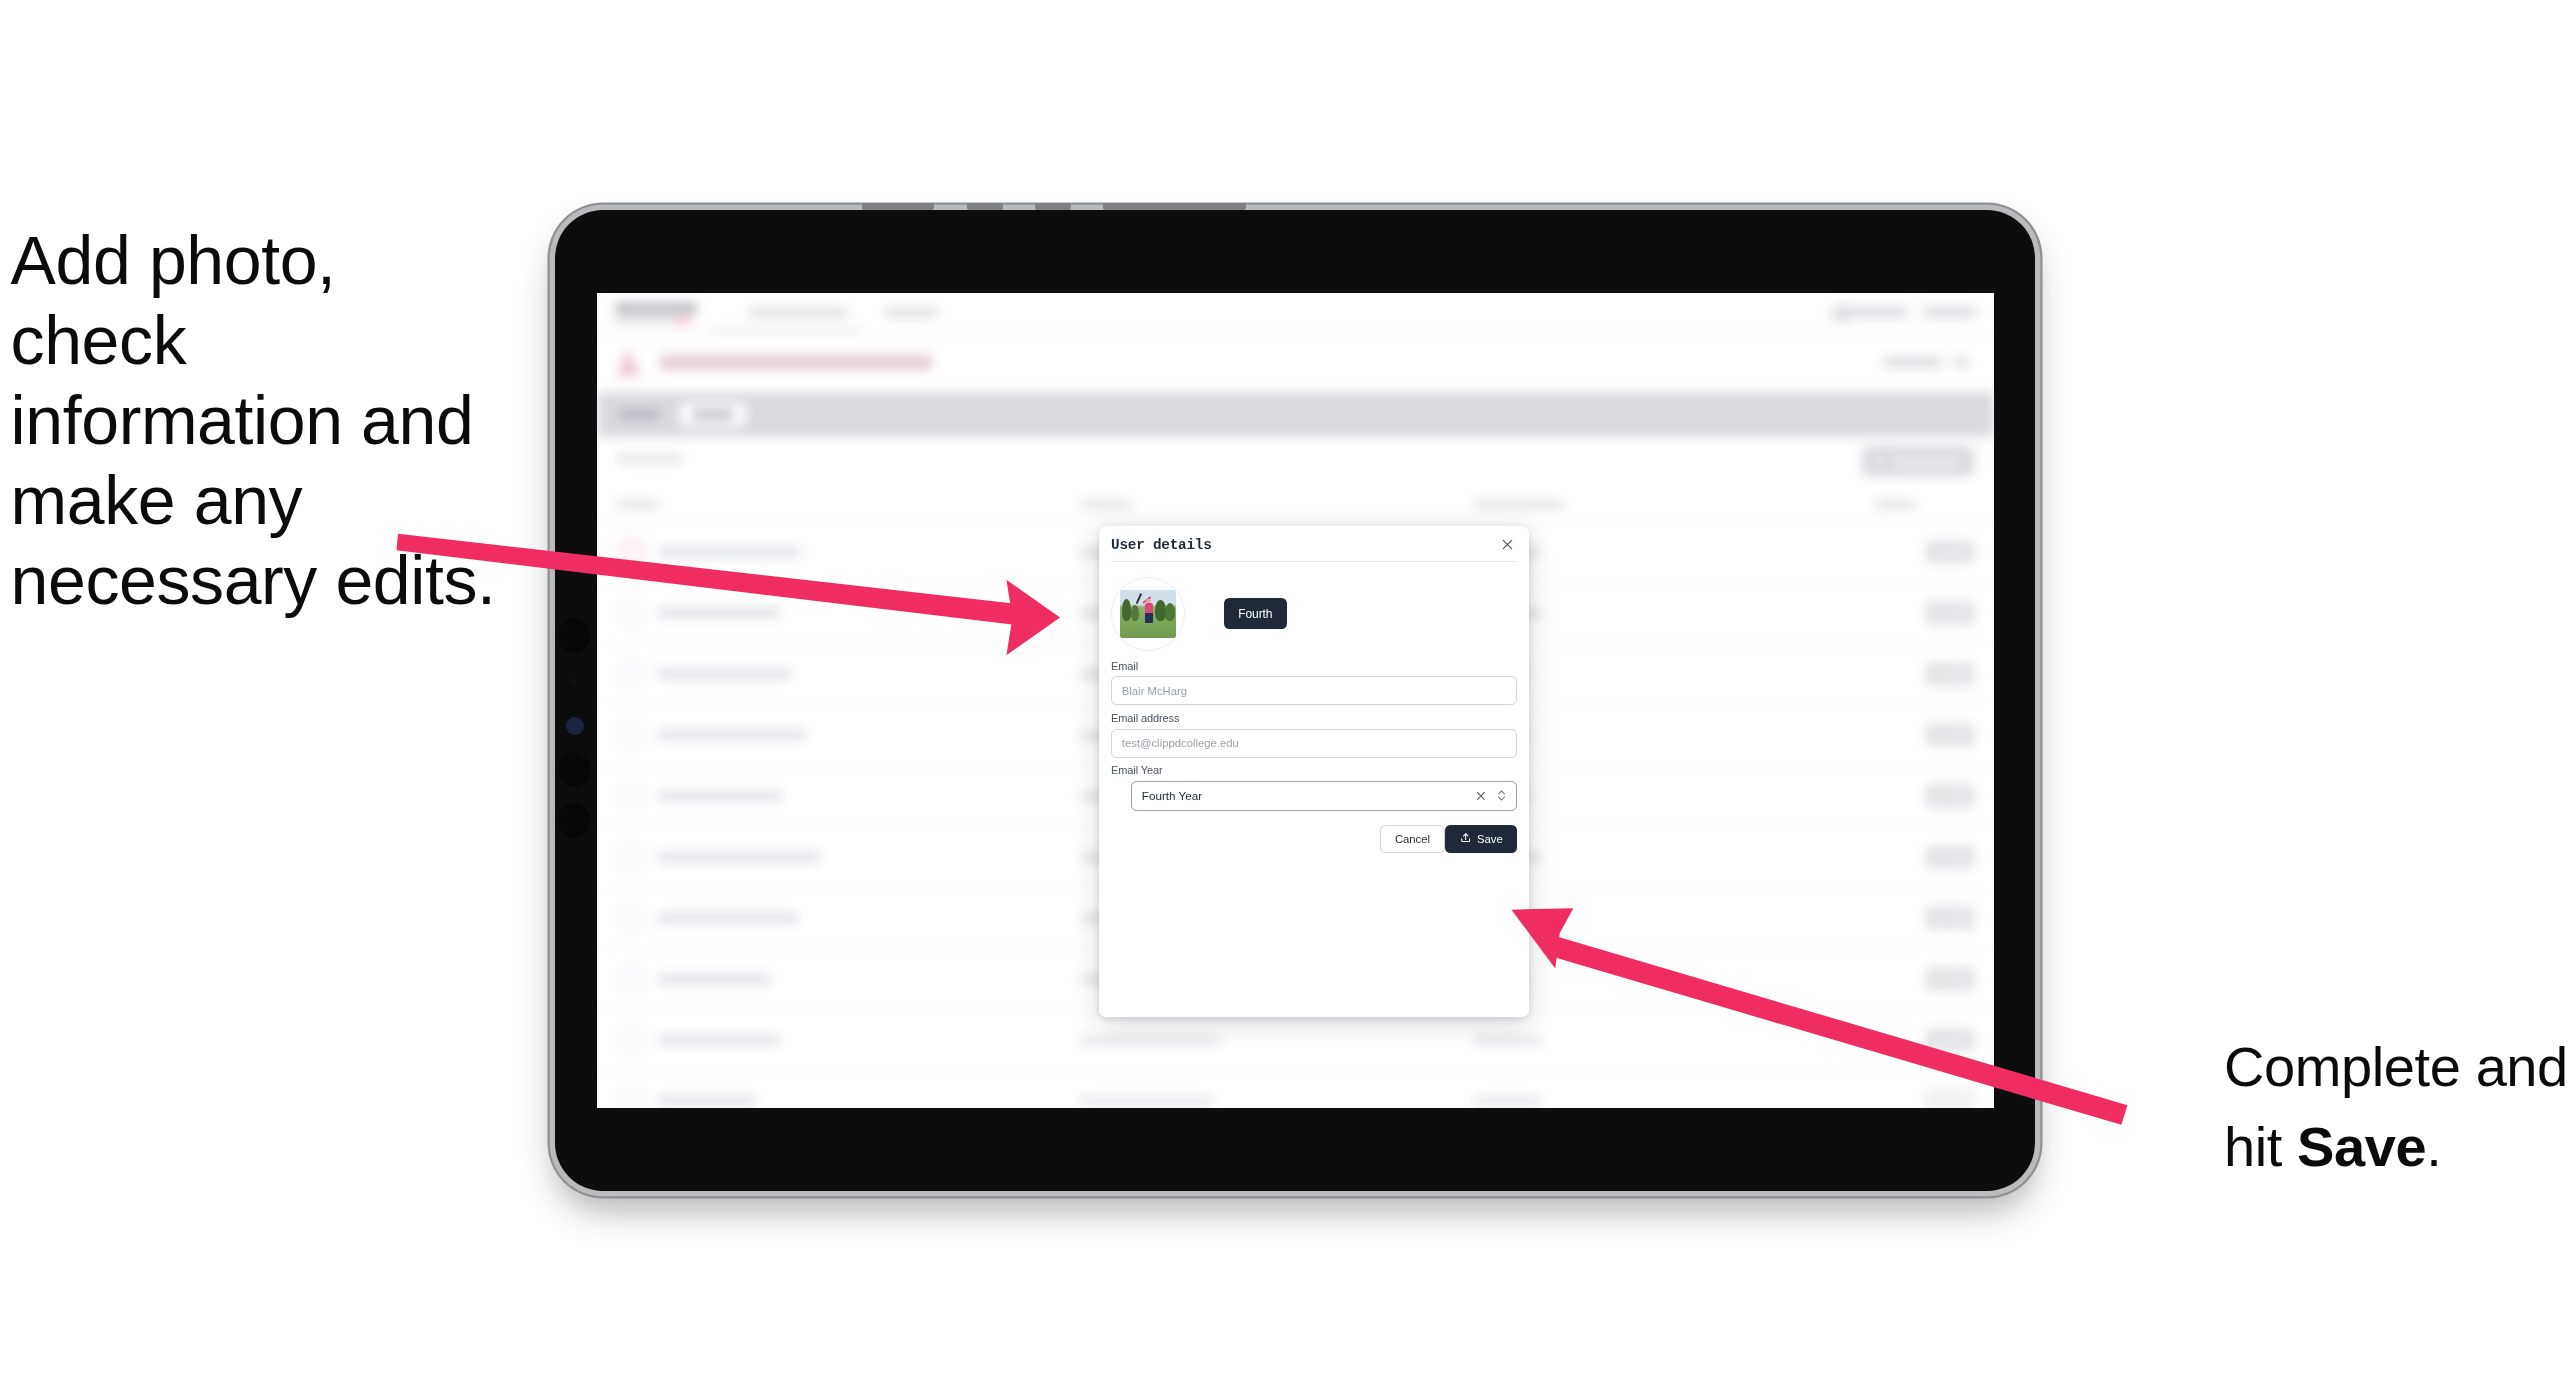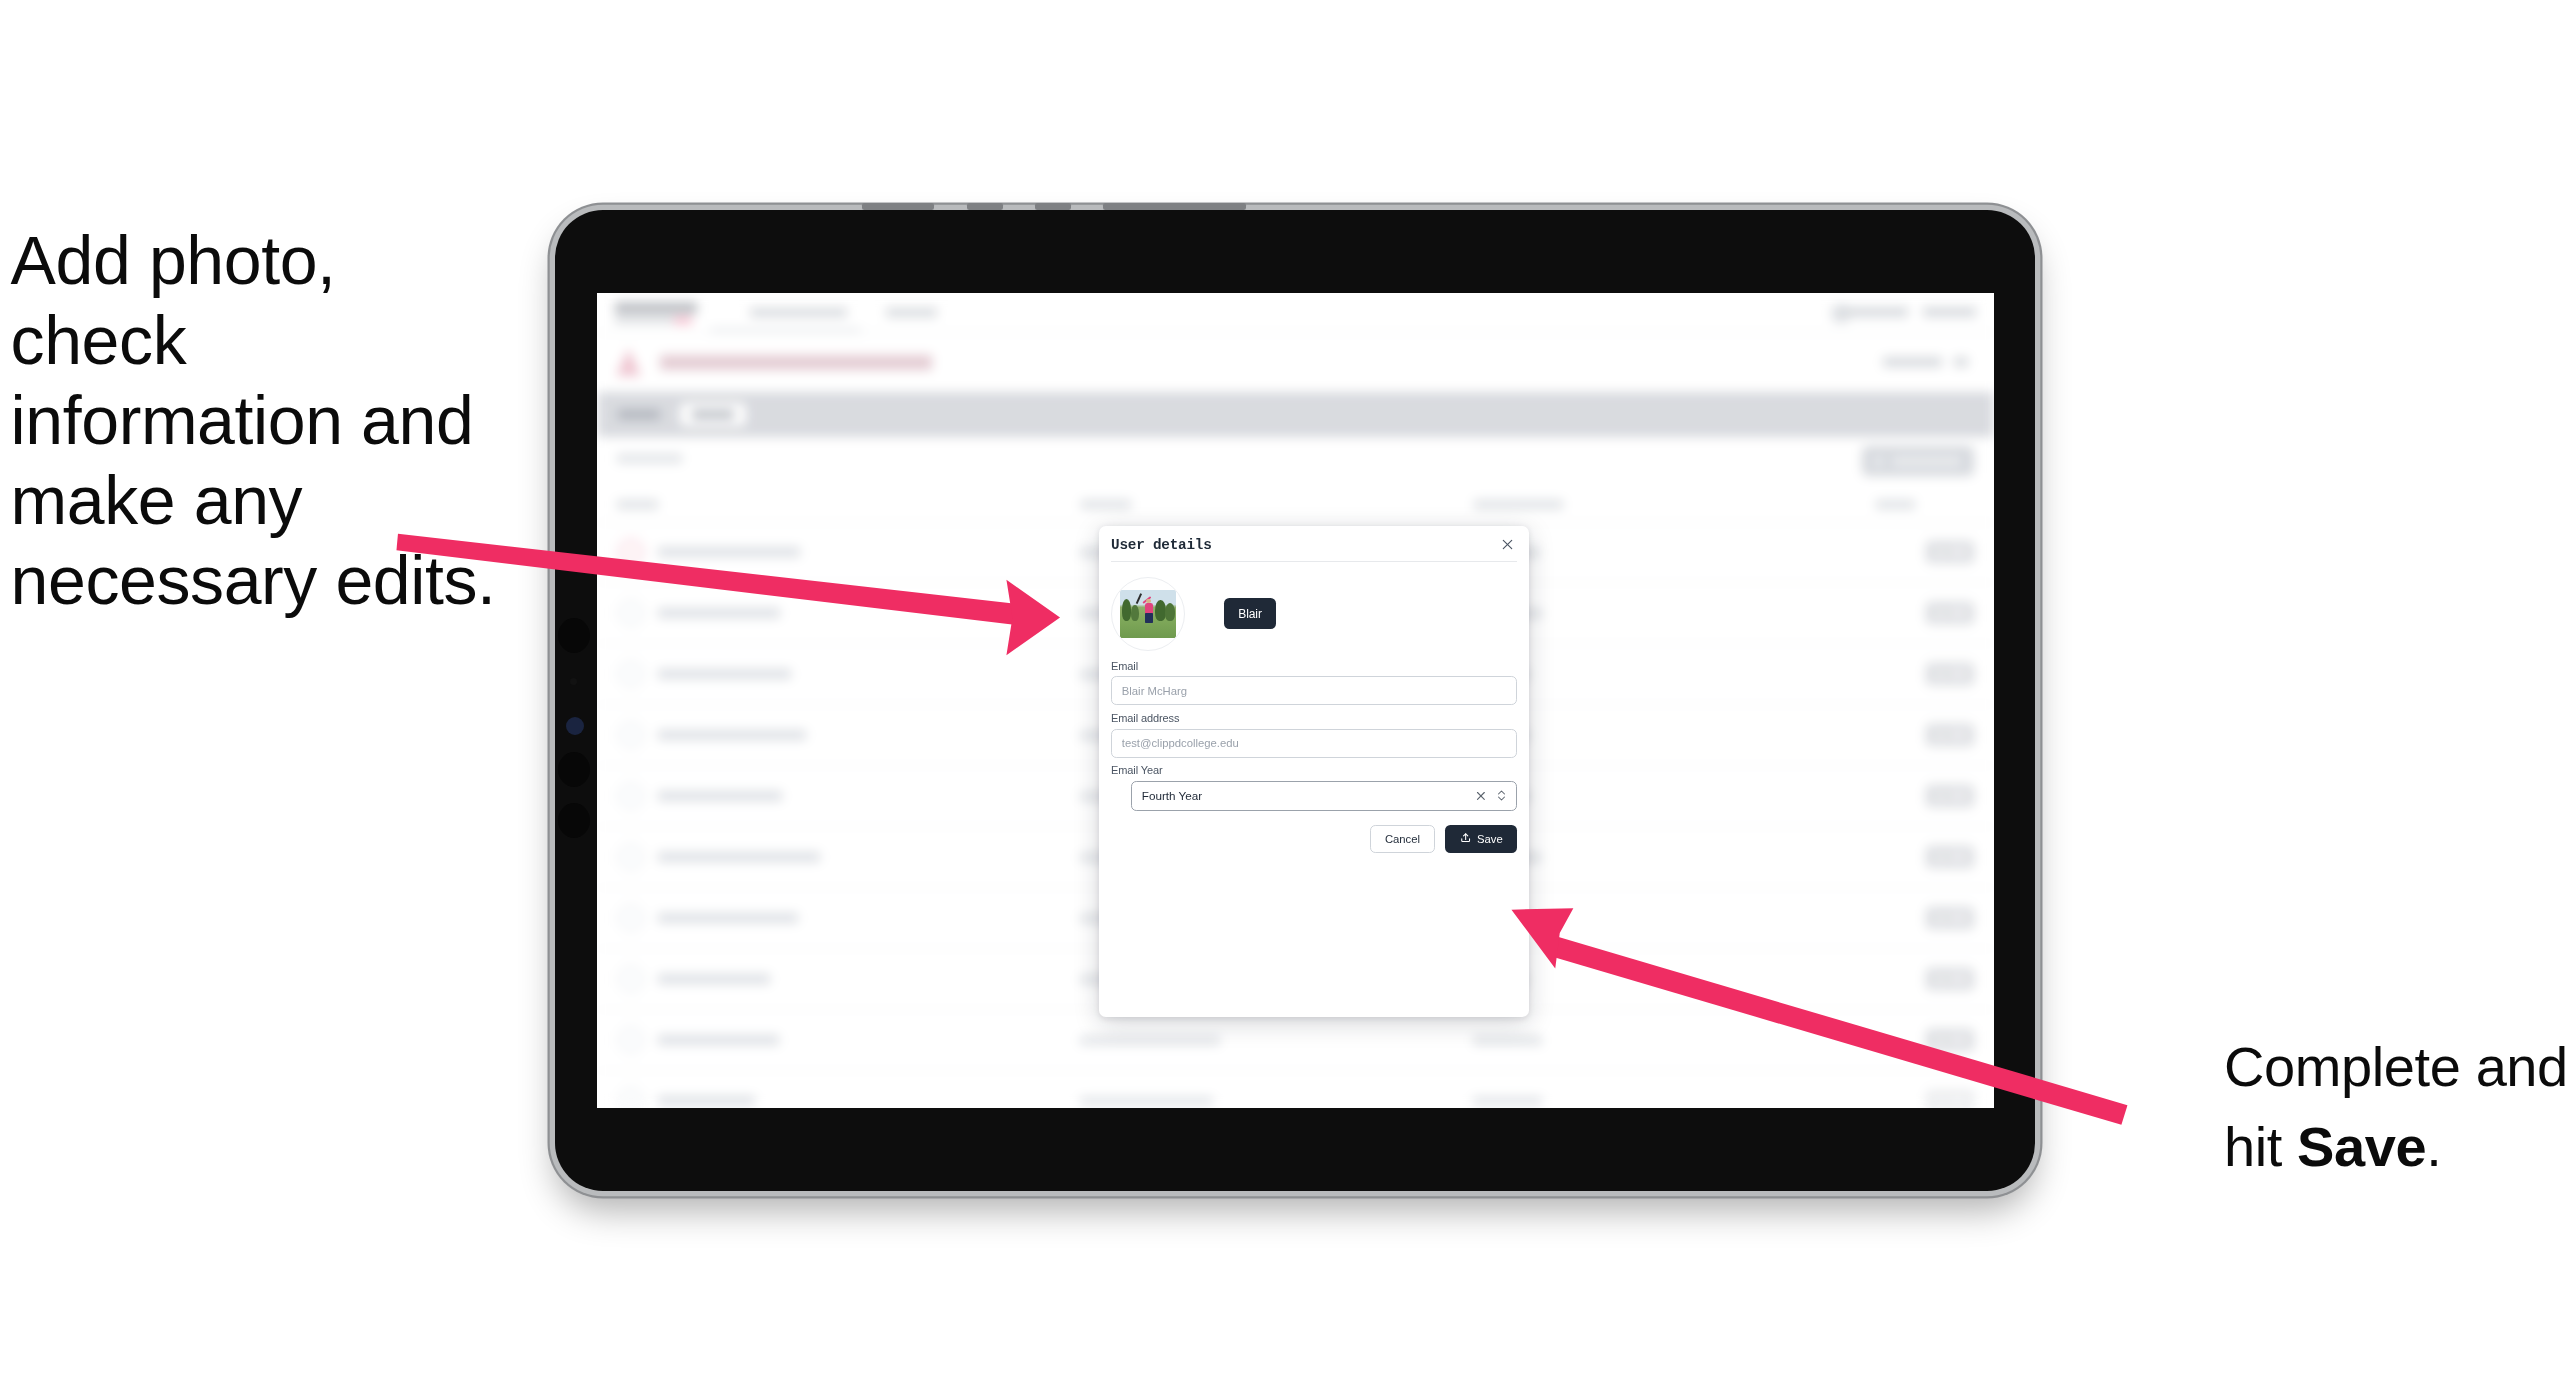--- a/index.html
+++ b/index.html
@@ -126,21 +126,21 @@
     padding:0 9.8px;font-size:11.3px;font-family:inherit;color:#9aa1ab;background:#fff;outline:none;}
   .select-wrap{position:relative;padding-left:20px;}
   .select-box{width:100%;box-sizing:border-box;height:30px;border:0.8px solid #9ba2ab;border-radius:5.3px;
     padding:0 47px 0 9.8px;font-size:11.7px;color:#1f2937;background:#fff;
     display:flex;align-items:center;cursor:pointer;}
   .select-clear{position:absolute;right:29px;top:7.5px;width:15px;height:15px;cursor:pointer;color:#5b636d;
     display:flex;align-items:center;justify-content:center;}
   .select-caret{position:absolute;right:9px;top:7.5px;width:13.6px;height:15px;cursor:pointer;color:#5b636d;
     display:flex;align-items:center;justify-content:center;}
 
-  #modal-actions{display:flex;justify-content:flex-end;gap:10px;margin-top:14.3px;padding-bottom:13.6px;}
+  #modal-actions{display:flex;justify-content:flex-end;gap:0;margin-top:14.3px;padding-bottom:13.6px;}
   #cancel-btn{background:#fff;border:0.8px solid #cfd4da;border-radius:5.3px;padding:6.8px 14.3px;font-size:11.3px;
     font-family:inherit;color:#1f2937;cursor:pointer;}
   #save-btn{background:#1f2937;border:none;border-radius:5.3px;padding:6.8px 14.3px;font-size:11.3px;
     font-family:inherit;color:#fff;cursor:pointer;display:flex;align-items:center;gap:6px;}
 </style>
 </head>
 <body>
 
 <div class="callout" id="callout-left">Add photo, check information and make any necessary edits.</div>
 
@@ -339,21 +339,21 @@
               <div class="tree" id="tree2"></div>
               <div class="tree" id="tree3"></div>
               <div class="tree" id="tree4"></div>
               <div id="golfer-club"></div>
               <div id="golfer-arm"></div>
               <div id="golfer-head"></div>
               <div id="golfer-body"></div>
               <div id="golfer-legs"></div>
             </div>
           </div>
-          <button id="upload-btn">Blair</button>
+          <button id="upload-btn">Fourth</button>
         </div>
 
         <div class="field">
           <div class="field-label">Email</div>
           <input class="field-input" type="text" value="Blair McHarg" style="">
         </div>
 
 
         <div class="field">
           <div class="field-label">Email address</div>

